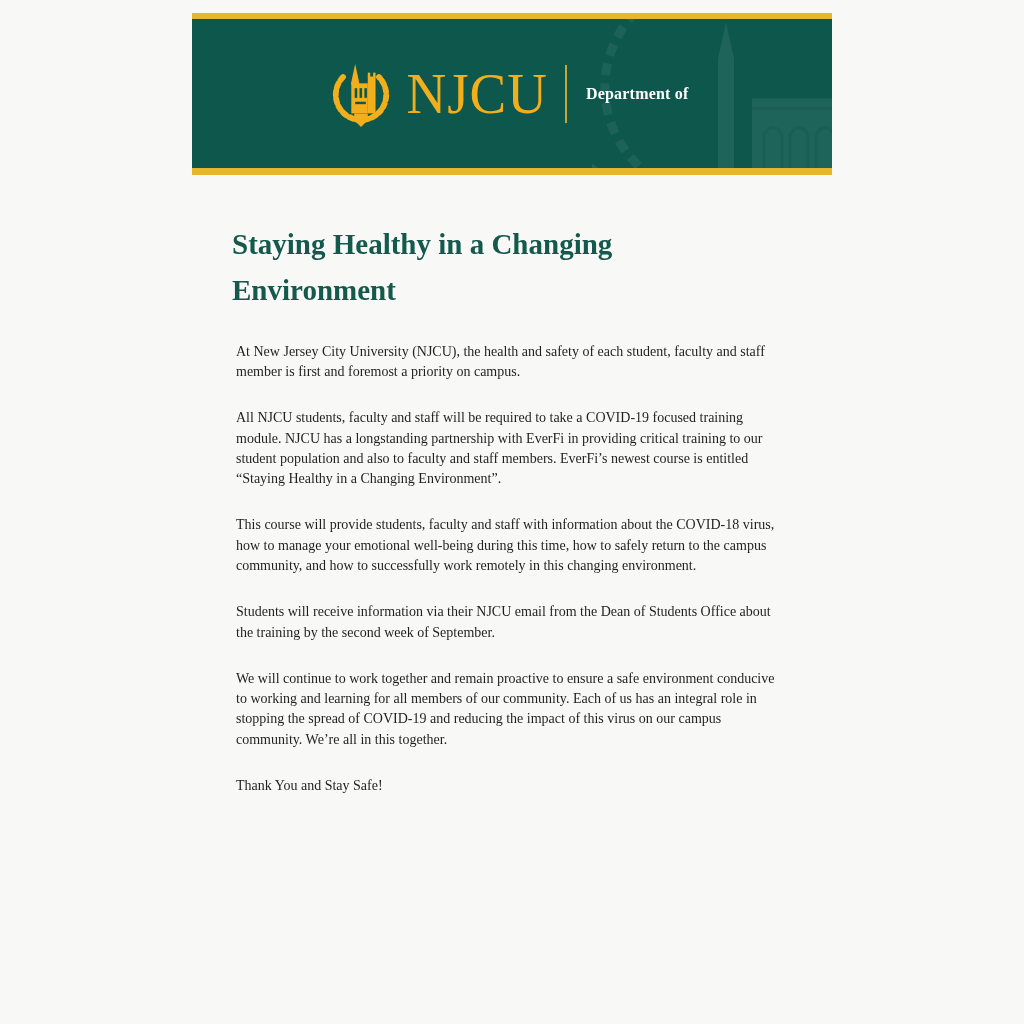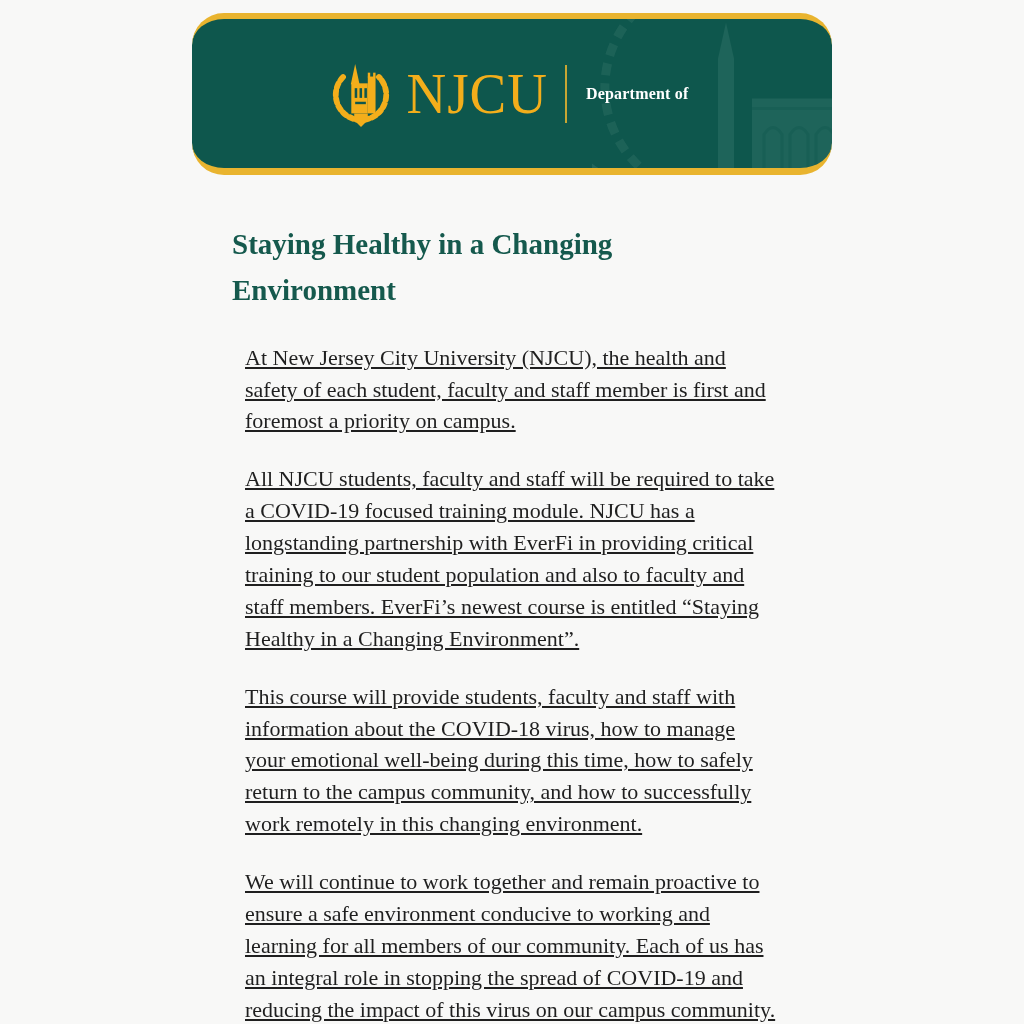--- a/index.html
+++ b/index.html
@@ -13,21 +13,20 @@
 
   
   .banner {
     margin-top:13px;
     background:#0e574d;
     border-top:6px solid #e9b42f;
     border-bottom:7px solid #e9b42f;
     height:162px;
     position:relative;
     overflow:hidden;
-    border-radius:32px;
   }
   .banner-watermark {
     position:absolute; top:0; right:0; height:100%; width:240px;
     pointer-events:none;
   }
   .logo-row {
     position:relative; z-index:1;
     display:flex; align-items:center; justify-content:center;
     height:100%; gap:13px; padding-right:6px;
   }
@@ -52,26 +51,25 @@
   .article { padding:0 41px 0 40px; }
   .article h1 {
     color:#15594d;
     font-size:29px;
     font-weight:700;
     line-height:1.58;
     margin:47px 0 28px;
     max-width:520px;
   }
   .article p {
-    font-size:22px;
+    font-size:14px;
     line-height:1.45;
-    margin:0 13px 26px;
+    margin:0 4px 26px;
     color:#1f1f1f;
     max-width:560px;
-    text-decoration:underline;
   }
   .article p:last-child { margin-bottom:0; }
 </style>
 </head>
 <body>
 
 <div class="email-wrap">
 
   <div class="banner">
 
@@ -124,17 +122,18 @@
         <div class="dept-line1">Department of</div>
       </span>
     </div>
   </div>
 
   <div class="article">
     <h1>Staying Healthy in a Changing Environment</h1>
     <p>At New Jersey City University (NJCU), the health and safety of each student, faculty and staff member is first and foremost a priority on campus.</p>
     <p>All NJCU students, faculty and staff will be required to take a COVID-19 focused training module. NJCU has a longstanding partnership with EverFi in providing critical training to our student population and also to faculty and staff members. EverFi’s newest course is entitled “Staying Healthy in a Changing Environment”.</p>
     <p>This course will provide students, faculty and staff with information about the COVID-18 virus, how to manage your emotional well-being during this time, how to safely return to the campus community, and how to successfully work remotely in this changing environment.</p>
+    <p>Students will receive information via their NJCU email from the Dean of Students Office about the training by the second week of September.</p>
     <p>We will continue to work together and remain proactive to ensure a safe environment conducive to working and learning for all members of our community. Each of us has an integral role in stopping the spread of COVID-19 and reducing the impact of this virus on our campus community. We’re all in this together.</p>
     <p>Thank You and Stay Safe!</p>
   </div>
 
 </div>
 
 </body></html>

